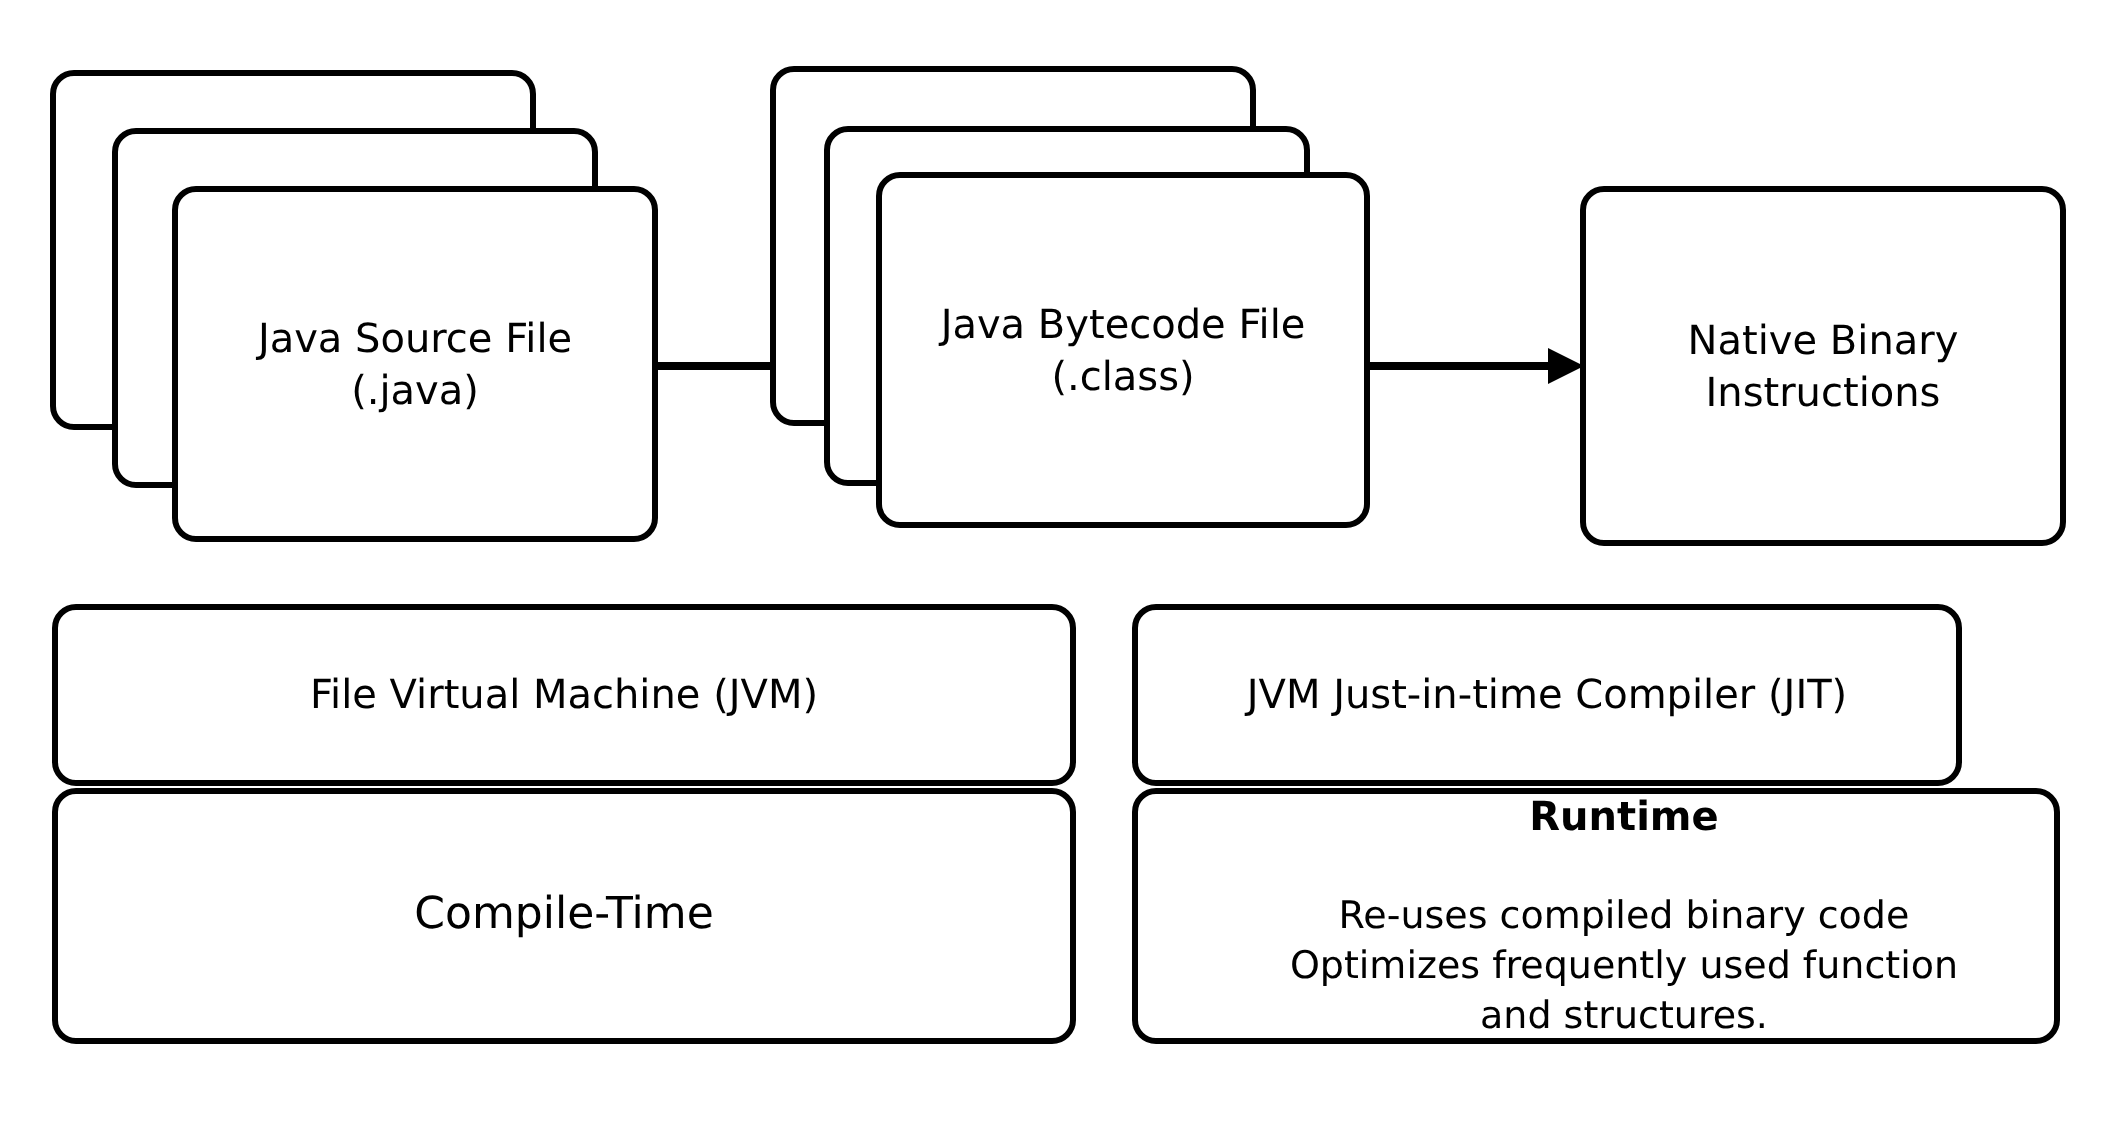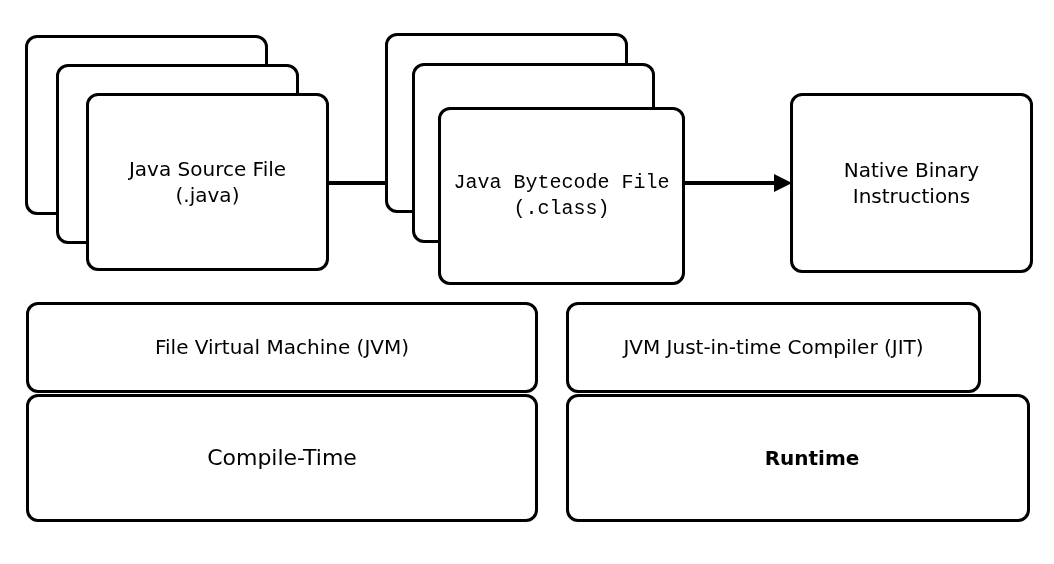--- a/index.html
+++ b/index.html
@@ -99,21 +99,21 @@
   </div>
 
   <div class="arrow" style="left:328px; top:183px; width:112px;">
     <div class="arrow-line" style="width:96px;"></div>
     <div class="arrow-head" style="left:94px;"></div>
   </div>
 
   <div class="stack-group" style="left:0; top:0; width:700px; height:280px;">
     <div class="stack-card" style="left:385px; top:33px; width:243px; height:180px;"></div>
     <div class="stack-card" style="left:412px; top:63px; width:243px; height:180px;"></div>
-    <div class="node fs-node" style="left:438px; top:107px; width:247px; height:178px;font-family:Liberation Mono, monospace;">
+    <div class="node fs-node" style="left:438px; top:86px; width:247px; height:178px;">
       <span class="node-label multiline">Java Bytecode File
 (.class)</span>
     </div>
   </div>
 
   <div class="arrow" style="left:684px; top:183px; width:108px;">
     <div class="arrow-line" style="width:92px;"></div>
     <div class="arrow-head" style="left:90px;"></div>
   </div>
 
@@ -130,16 +130,19 @@
     <span class="node-label">Compile-Time</span>
   </div>
 
   <div class="node fs-wide" style="left:566px; top:302px; width:415px; height:91px;">
     <span class="node-label">JVM Just-in-time Compiler (JIT)</span>
   </div>
 
   <div class="node fs-body" style="left:566px; top:394px; width:464px; height:128px;padding-left:28px;">
     <span class="node-label">
       <span class="bold" style="display:block; font-size:20px;">Runtime</span>
+      <span class="multiline" style="display:block;">Re-uses compiled binary code
+Optimizes frequently used function
+and structures.</span>
     </span>
   </div>
 
 </div>
 
 </body></html>

